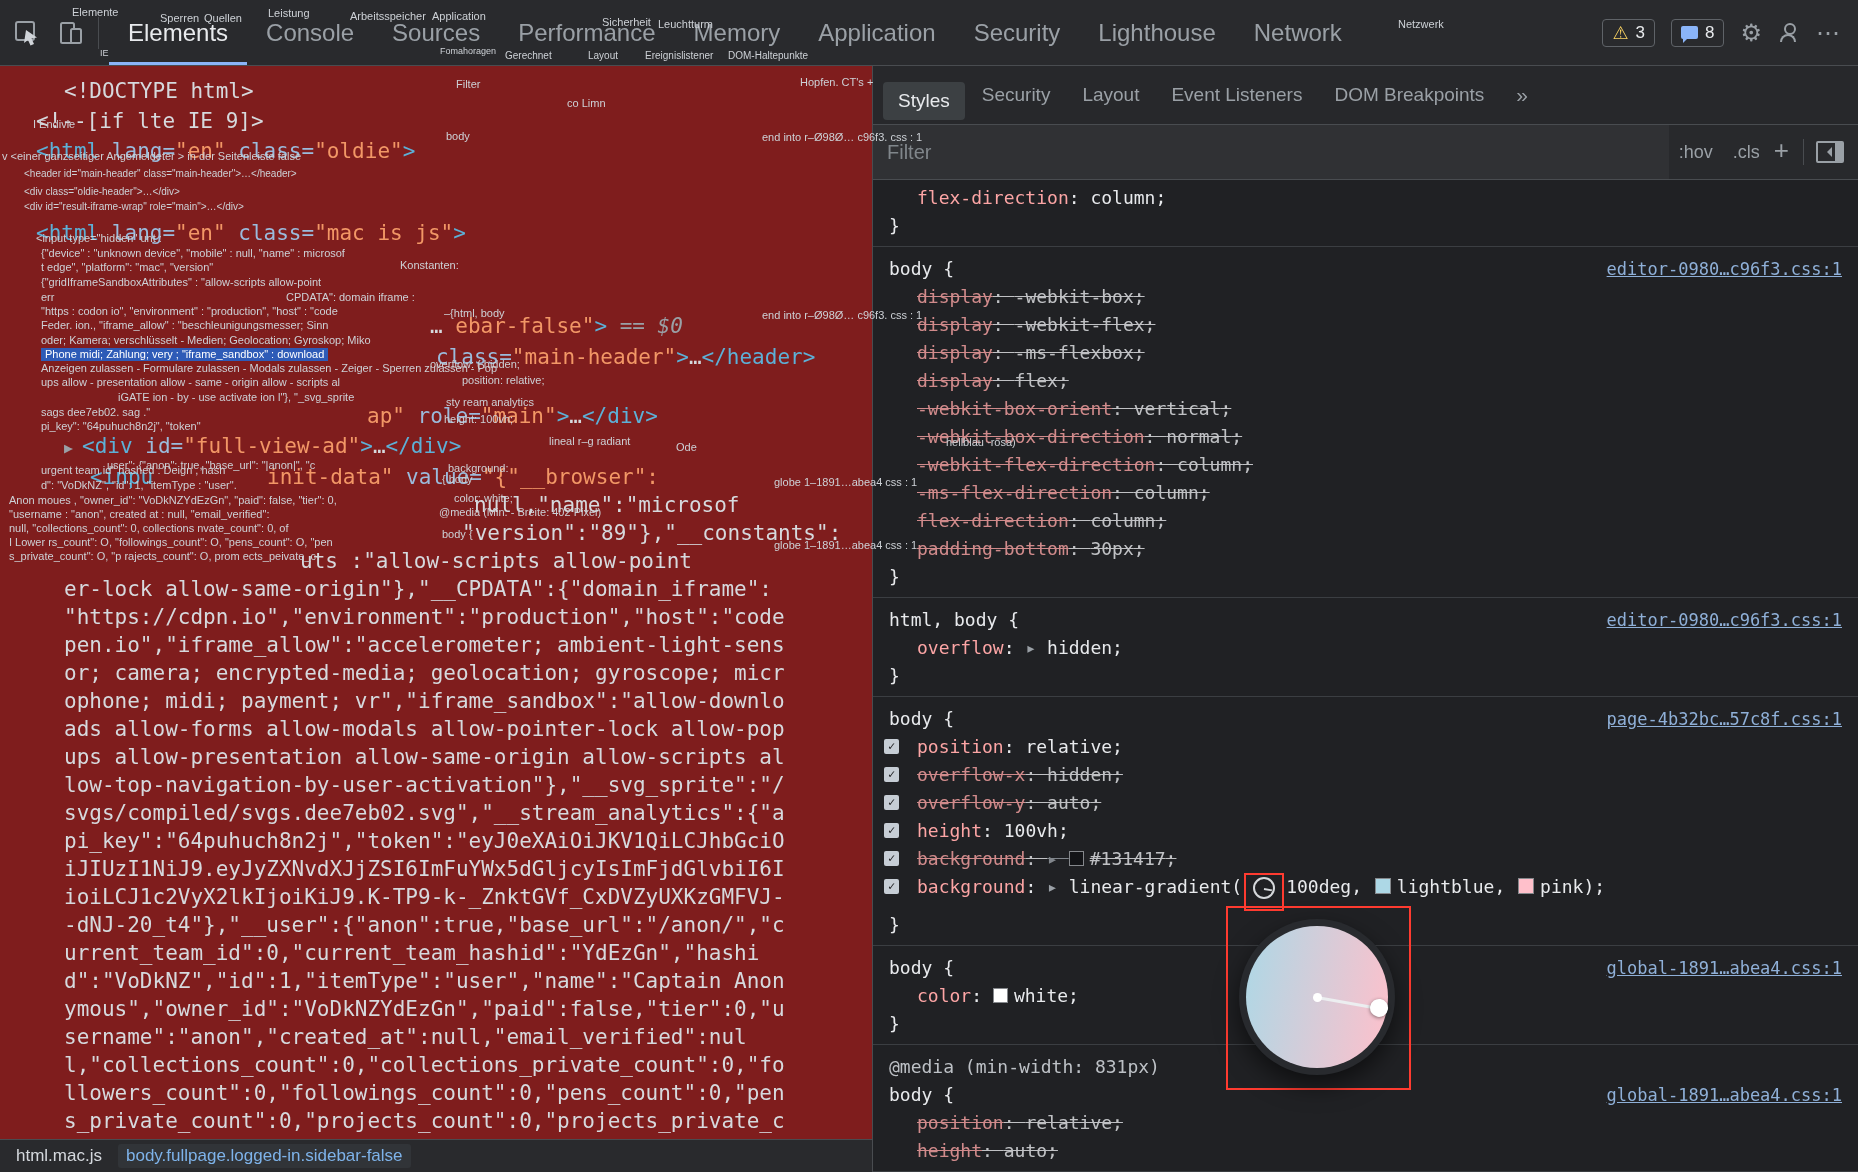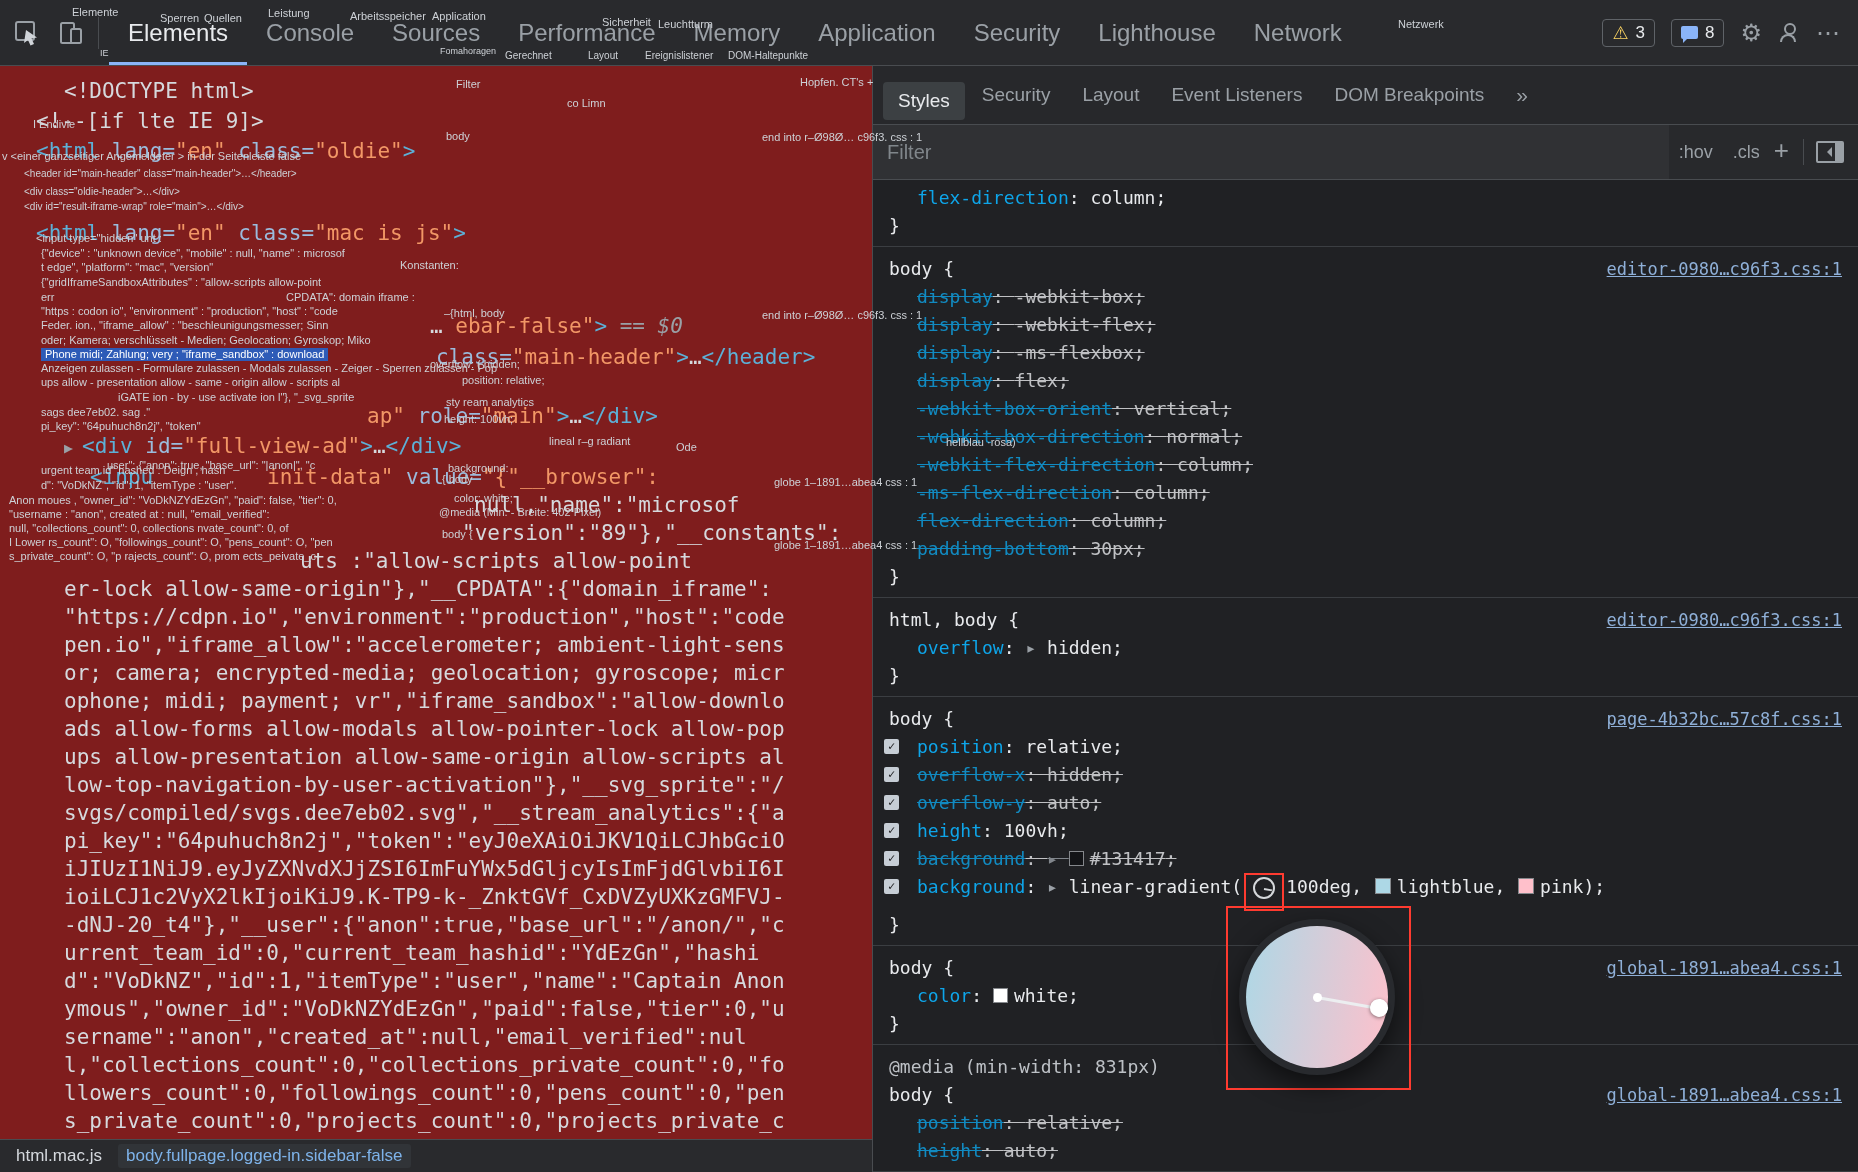--- a/index.html
+++ b/index.html
@@ -70,21 +70,21 @@
   .rule-head{display:flex;justify-content:space-between;align-items:baseline;padding:0 16px;}
   .selector{color:#e8eaed;}
   .css-link{color:#8fb0d8;text-decoration:underline;font-size:17px;white-space:nowrap;}
   .media-line{padding:0 16px;color:#bdc1c6;}
   .close-brace{padding:0 16px;color:#e8eaed;}
   .prop{position:relative;padding-left:44px;white-space:nowrap;}
   .checkbox{display:none;position:absolute;left:11px;top:6px;width:15px;height:15px;background:#c6cdd5;
             border-radius:2px;color:#202124;font-size:12px;line-height:15px;text-align:center;}
   .checkbox::before{content:"✓";}
   .has-check .checkbox{display:block;}
-  .pname{color:#0ea5e9;} .pval{color:#e8eaed;} .punct{color:#e8eaed;}
+  .pname{color:#fca5a5;} .pval{color:#e8eaed;} .punct{color:#e8eaed;}
   .parrow{display:none;color:#9aa0a6;}
   .parrow::before{content:"▸ ";}
   .has-arrow .parrow{display:inline;}
   .swatch{display:none;width:13px;height:13px;border:1px solid #85888c;vertical-align:-1px;margin-right:6px;}
   .swatch-dark .swatch{display:inline-block;background:#131417;}
   .swatch-white .swatch{display:inline-block;background:#ffffff;}
   .struck .pname,.struck .pval,.struck .punct,.struck .parrow{text-decoration:line-through;opacity:.8;}
 
   .sw-lb,.sw-pk{display:inline-block;width:14px;height:14px;border:1px solid #85888c;vertical-align:-1px;margin:0 6px 0 2px;}
   .sw-lb{background:#add8e6;} .sw-pk{background:#ffc0cb;}

